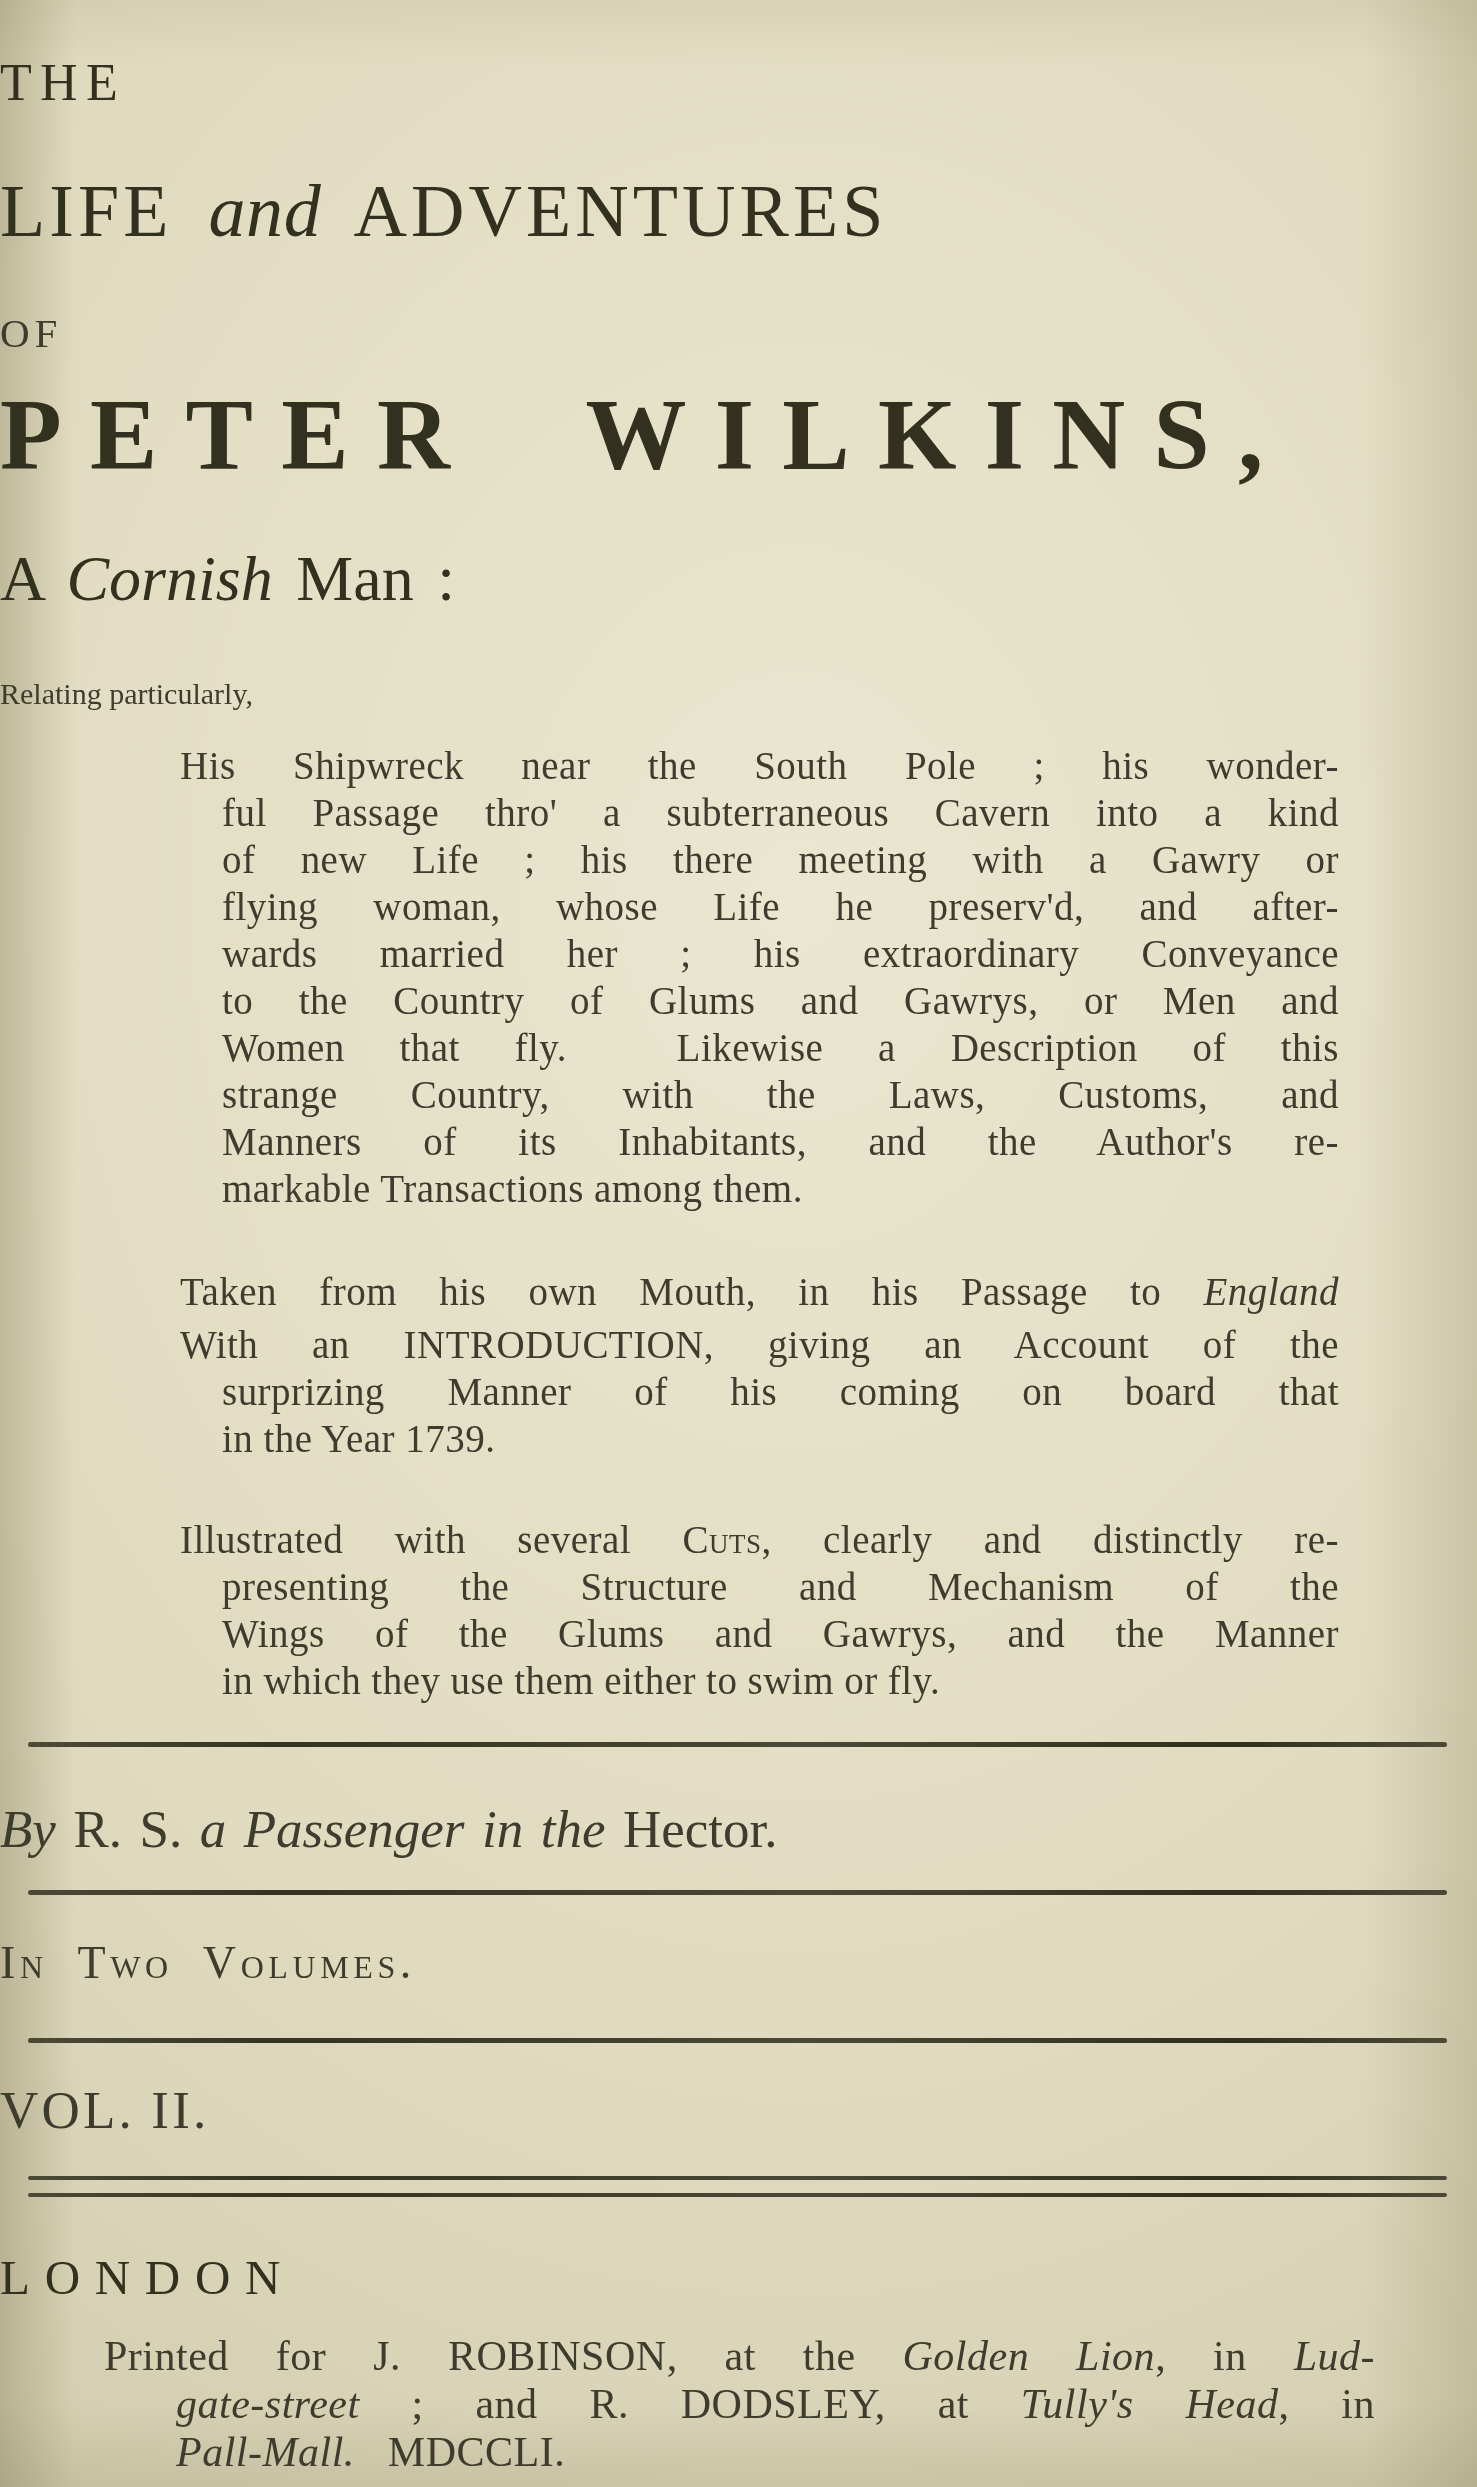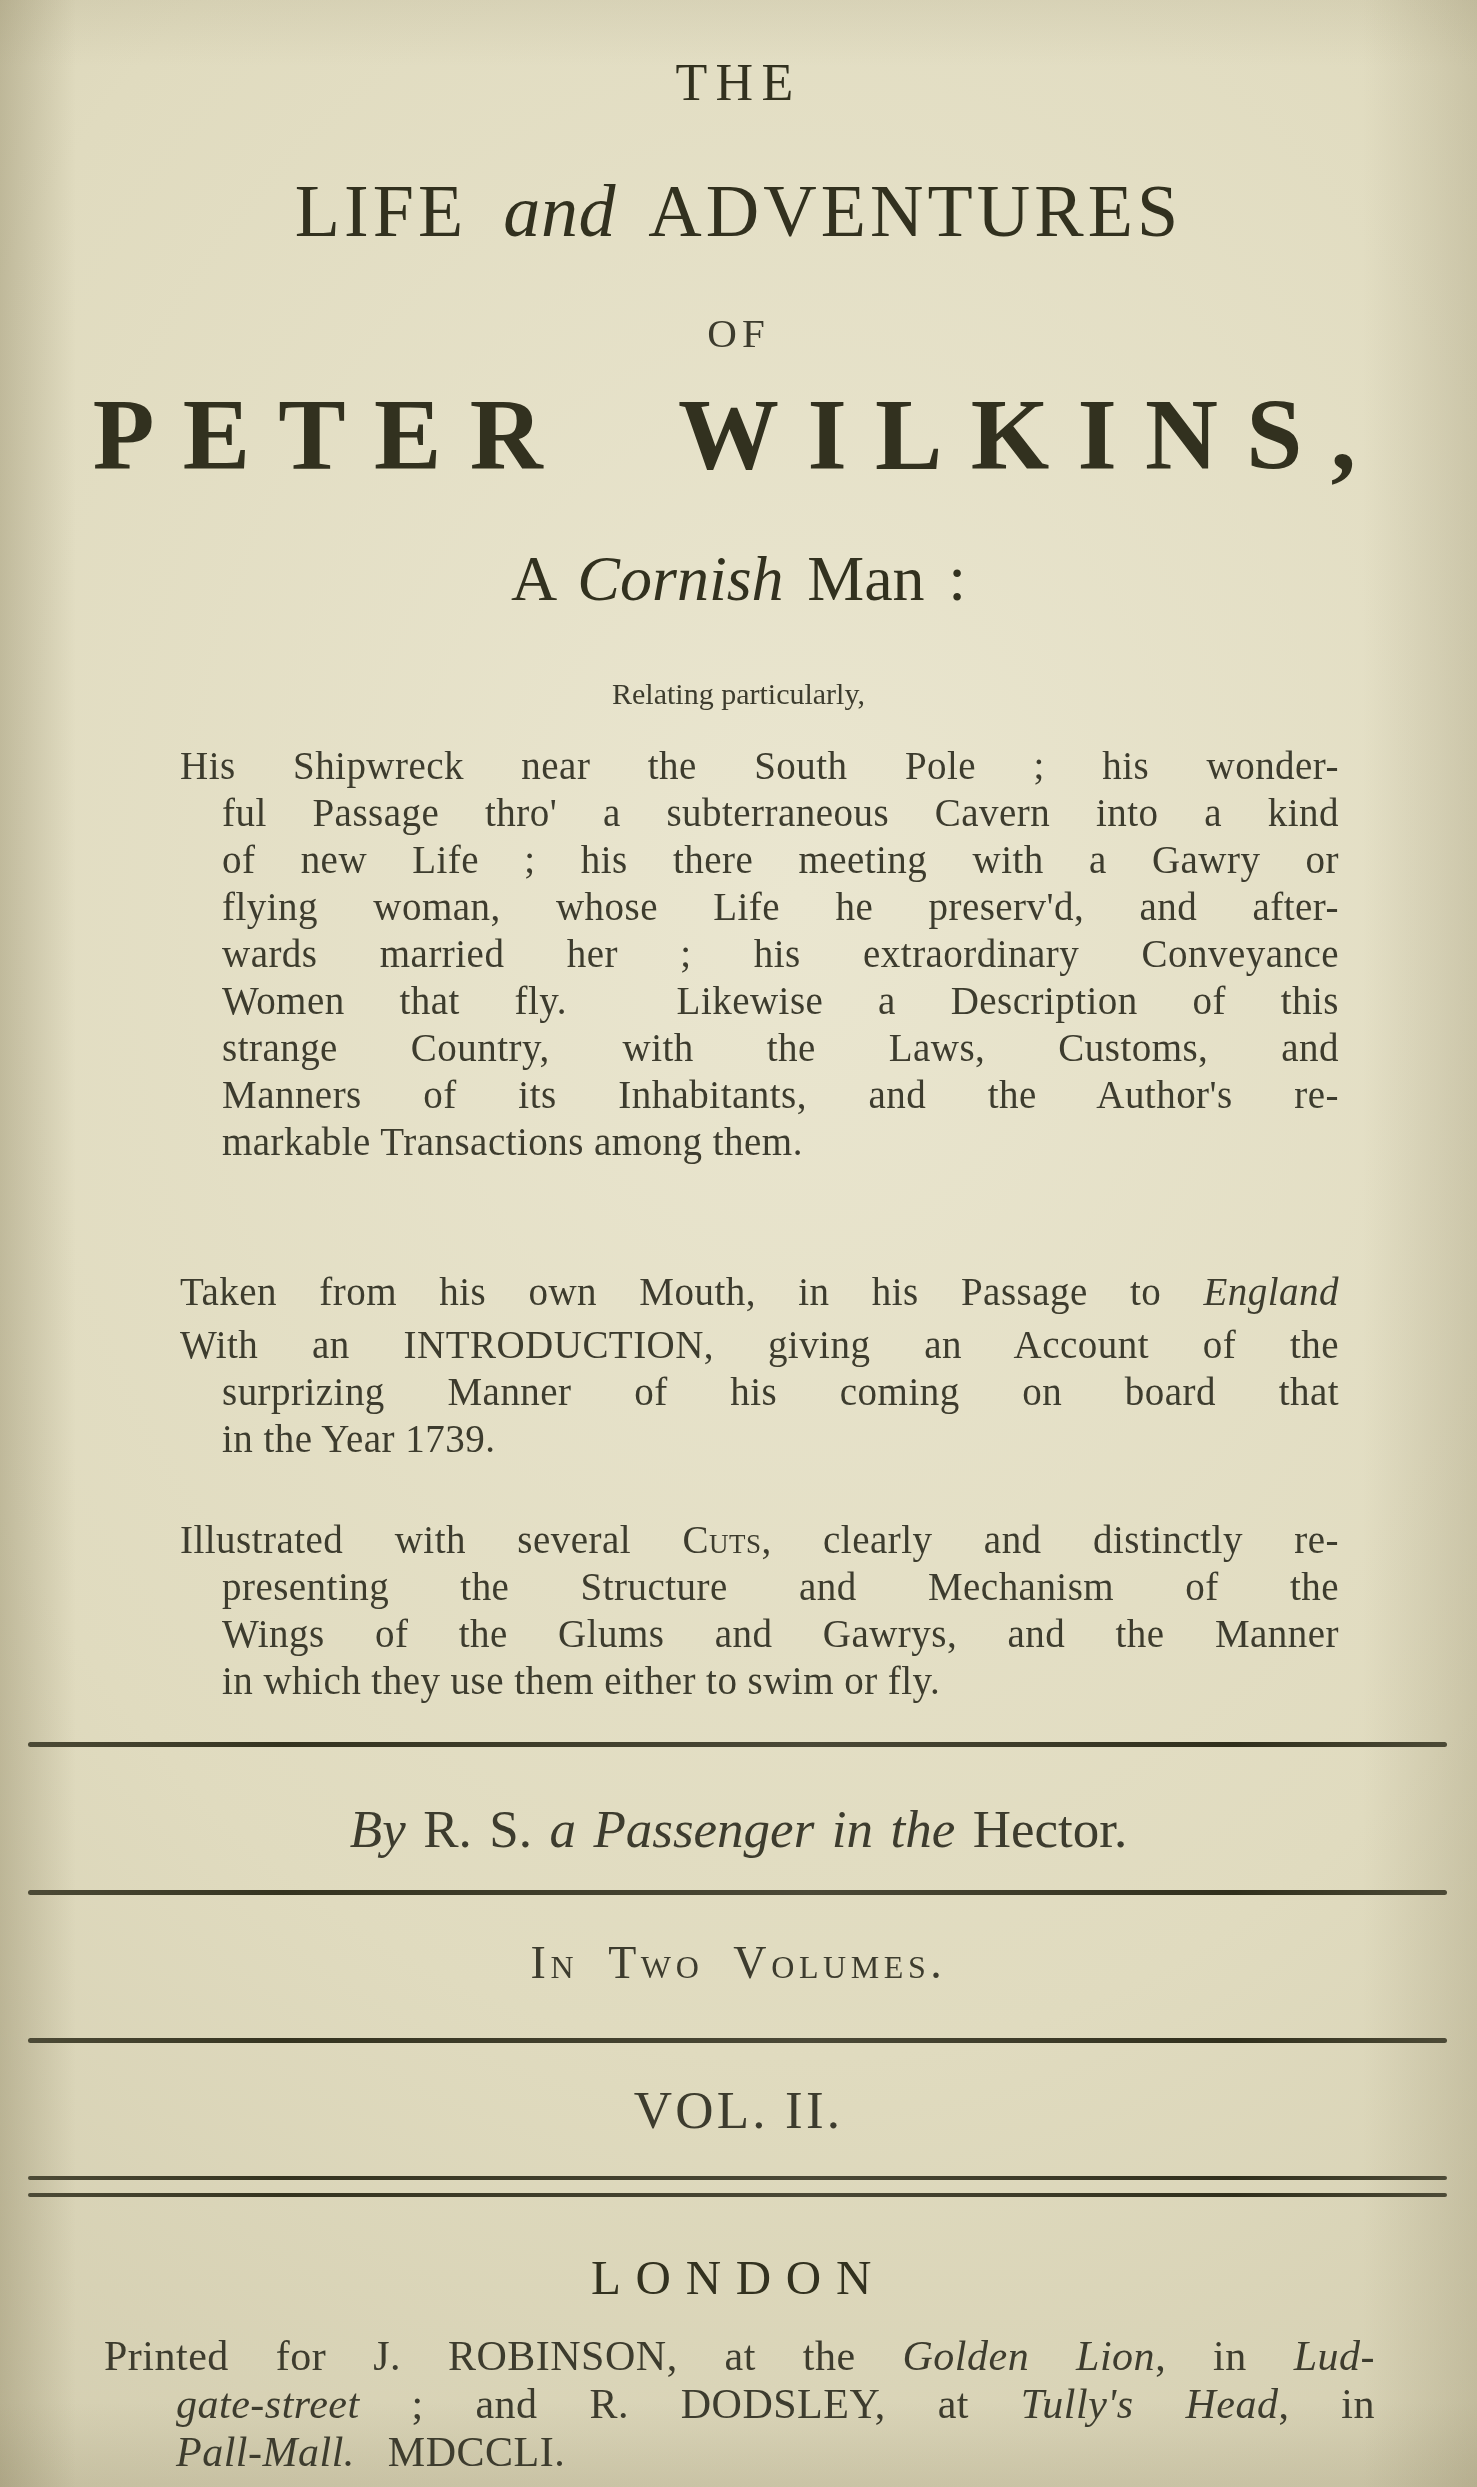--- a/index.html
+++ b/index.html
@@ -18,21 +18,21 @@
     margin:0 auto;
     overflow:hidden;
     color:var(--ink);
     background:
       linear-gradient(90deg, rgba(122,112,76,0.32) 0px, rgba(122,112,76,0) 76px),
       linear-gradient(270deg, rgba(122,112,76,0.22) 0px, rgba(122,112,76,0) 114px),
       linear-gradient(180deg, rgba(122,112,76,0.10) 0px, rgba(122,112,76,0) 66px),
       linear-gradient(0deg, rgba(122,112,76,0.16) 0px, rgba(122,112,76,0) 85px),
       radial-gradient(ellipse 115% 85% at 54% 36%, var(--paper) 0%, var(--paper-mid) 55%, var(--paper-edge) 100%);
   }
-  .ctr{position:absolute;left:0;right:0;text-align:center;}
+  .ctr{position:absolute;left:0;right:0;}
   .it{font-style:italic;}
   .sc{font-variant:small-caps;}
 
   
   .b-the{top:53px;font-size:52px;letter-spacing:.16em;color:var(--ink-dark);}
   .b-life{top:169px;font-size:74px;letter-spacing:.055em;word-spacing:.18em;color:var(--ink-dark);}
   .b-life .it{letter-spacing:.01em;}
   .b-of{top:309px;font-size:41px;letter-spacing:.12em;}
   .b-name{top:377px;font-size:101px;letter-spacing:.28em;word-spacing:.55em;white-space:nowrap;color:var(--ink-dark);font-weight:bold;}
   .b-cornish{top:542px;font-size:64px;word-spacing:.12em;color:var(--ink-dark);}
@@ -83,20 +83,21 @@
   <div class="ctr b-cornish"><span>A </span><span class="it">Cornish</span><span> Man :</span></div>
 
   <div class="ctr b-relating">Relating particularly,</div>
 
   <div class="pbody b-p1">
       <div class="pline"><span>His Shipwreck near the South Pole ; his wonder-</span></div>
       <div class="pline cont"><span>ful Passage thro' a subterraneous Cavern into a kind</span></div>
       <div class="pline cont"><span>of new Life ; his there meeting with a Gawry or</span></div>
       <div class="pline cont"><span>flying woman, whose Life he preserv'd, and after-</span></div>
       <div class="pline cont"><span>wards married her ; his extraordinary Conveyance</span></div>
+      <div class="pline cont"><span>to the Country of Glums and Gawrys, or Men and</span></div>
       <div class="pline cont"><span>Women that fly.&nbsp; Likewise a Description of this</span></div>
       <div class="pline cont"><span>strange Country, with the Laws, Customs, and</span></div>
       <div class="pline cont"><span>Manners of its Inhabitants, and the Author's re-</span></div>
       <div class="pline cont last"><span>markable Transactions among them.</span></div>
     </div>
 
   <div class="pbody b-p2">
       <div class="pline"><span>Taken from his own Mouth, in his Passage to </span><span class="it">England</span></div>
     </div>
 

